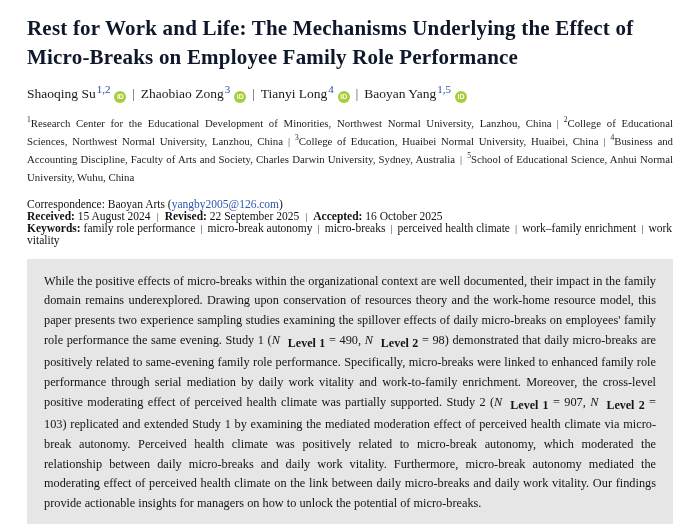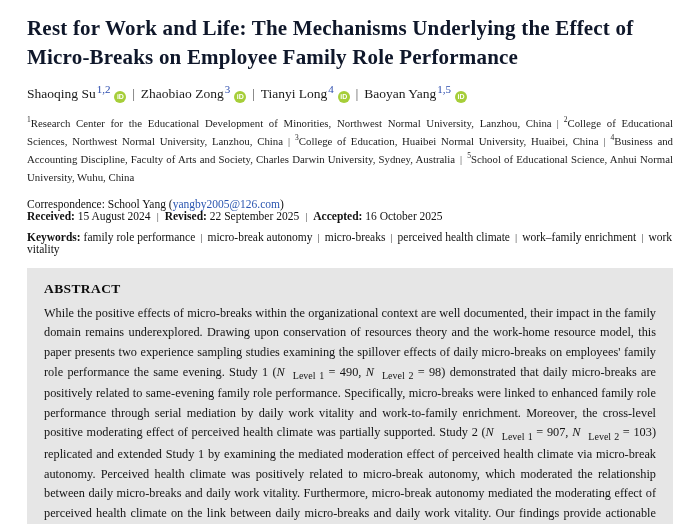--- a/index.html
+++ b/index.html
@@ -94,21 +94,20 @@
     cursor:pointer;
     margin-top:16px;
   }
 
   .dates{
     font-size:11.5px;
   }
   .dates b{font-weight:bold;}
 
   .keywords{
-    margin-top:9px;
     font-size:11.5px;
   }
   .keywords b{font-weight:bold;}
 
   .abstract-box{
     margin-top:13px;
     background:var(--abstract_bg);
     padding:13px 17px 15px 17px;
   }
   .abstract-box h2{
@@ -120,39 +119,39 @@
   }
   .abstract-body{
     margin:0;
     font-size:12.3px;
     line-height:1.6;
     text-align:justify;
     color:#141414;
   }
   .stat-symbol{font-style:italic;}
   .stat-sub{
-    font-size:10px;
+    font-size:12px;
     margin-left:8px;
+    font-weight:bold;
   }
 </style>
 </head>
 <body>
 
 <div class="page">
 
   <h1 class="title">Rest for Work and Life: The Mechanisms Underlying the Effect of Micro-Breaks on Employee Family Role Performance</h1>
 
   <div class="authors" id="authors"><span class="author"><span>Shaoqing Su</span><sup class="author-sup">1,2</sup><span class="orcid">iD</span></span><span class="sep">|</span><span class="author"><span>Zhaobiao Zong</span><sup class="author-sup">3</sup><span class="orcid">iD</span></span><span class="sep">|</span><span class="author"><span>Tianyi Long</span><sup class="author-sup">4</sup><span class="orcid">iD</span></span><span class="sep">|</span><span class="author"><span>Baoyan Yang</span><sup class="author-sup">1,5</sup><span class="orcid">iD</span></span></div>
 
   <div class="affiliations" id="affiliations"><span><sup class="aff-sup">1</sup><span>Research Center for the Educational Development of Minorities, Northwest Normal University, Lanzhou, China</span></span><span class="sep-tight">|</span><span><sup class="aff-sup">2</sup><span>College of Educational Sciences, Northwest Normal University, Lanzhou, China</span></span><span class="sep-tight">|</span><span><sup class="aff-sup">3</sup><span>College of Education, Huaibei Normal University, Huaibei, China</span></span><span class="sep-tight">|</span><span><sup class="aff-sup">4</sup><span>Business and Accounting Discipline, Faculty of Arts and Society, Charles Darwin University, Sydney, Australia</span></span><span class="sep-tight">|</span><span><sup class="aff-sup">5</sup><span>School of Educational Science, Anhui Normal University, Wuhu, China</span></span></div>
 
-  <p class="correspondence"><b>Correspondence:</b> <span>School Yang (</span><a class="email" href="#">yangby2005@126.com</a><span>)</span></p>
+  <p class="correspondence"><b>Correspondence:</b> <span>Baoyan Arts (</span><a class="email" href="#">yangby2005@126.com</a><span>)</span></p>
 
   <div class="dates" id="dates"><b>Received:</b> <span>15 August 2024</span><span class="sep">|</span><b>Revised:</b> <span>22 September 2025</span><span class="sep">|</span><b>Accepted:</b> <span>16 October 2025</span></div>
 
   <div class="keywords" id="keywords"><b>Keywords:</b> <span>family role performance</span><span class="sep-tight">|</span><span>micro-break autonomy</span><span class="sep-tight">|</span><span>micro-breaks</span><span class="sep-tight">|</span><span>perceived health climate</span><span class="sep-tight">|</span><span>work–family enrichment</span><span class="sep-tight">|</span><span>work vitality</span></div>
 
   <div class="abstract-box">
-    <h2>ABSTRACT</h2>
     <p class="abstract-body" id="abstract-body"><span>While the positive effects of micro-breaks within the organizational context are well documented, their impact in the family domain remains underexplored. Drawing upon conservation of resources theory and the work-home resource model, this paper presents two experience sampling studies examining the spillover effects of daily micro-breaks on employees' family role performance the same evening. Study 1 (</span><span class="stat-symbol">N</span><sub class="stat-sub">Level 1</sub><span> = 490, </span><span class="stat-symbol">N</span><sub class="stat-sub">Level 2</sub><span> = 98) demonstrated that daily micro-breaks are positively related to same-evening family role performance. Specifically, micro-breaks were linked to enhanced family role performance through serial mediation by daily work vitality and work-to-family enrichment. Moreover, the cross-level positive moderating effect of perceived health climate was partially supported. Study 2 (</span><span class="stat-symbol">N</span><sub class="stat-sub">Level 1</sub><span> = 907, </span><span class="stat-symbol">N</span><sub class="stat-sub">Level 2</sub><span> = 103) replicated and extended Study 1 by examining the mediated moderation effect of perceived health climate via micro-break autonomy. Perceived health climate was positively related to micro-break autonomy, which moderated the relationship between daily micro-breaks and daily work vitality. Furthermore, micro-break autonomy mediated the moderating effect of perceived health climate on the link between daily micro-breaks and daily work vitality. Our findings provide actionable insights for managers on how to unlock the potential of micro-breaks.</span></p>
   </div>
 
 </div>
 
 </body></html>

